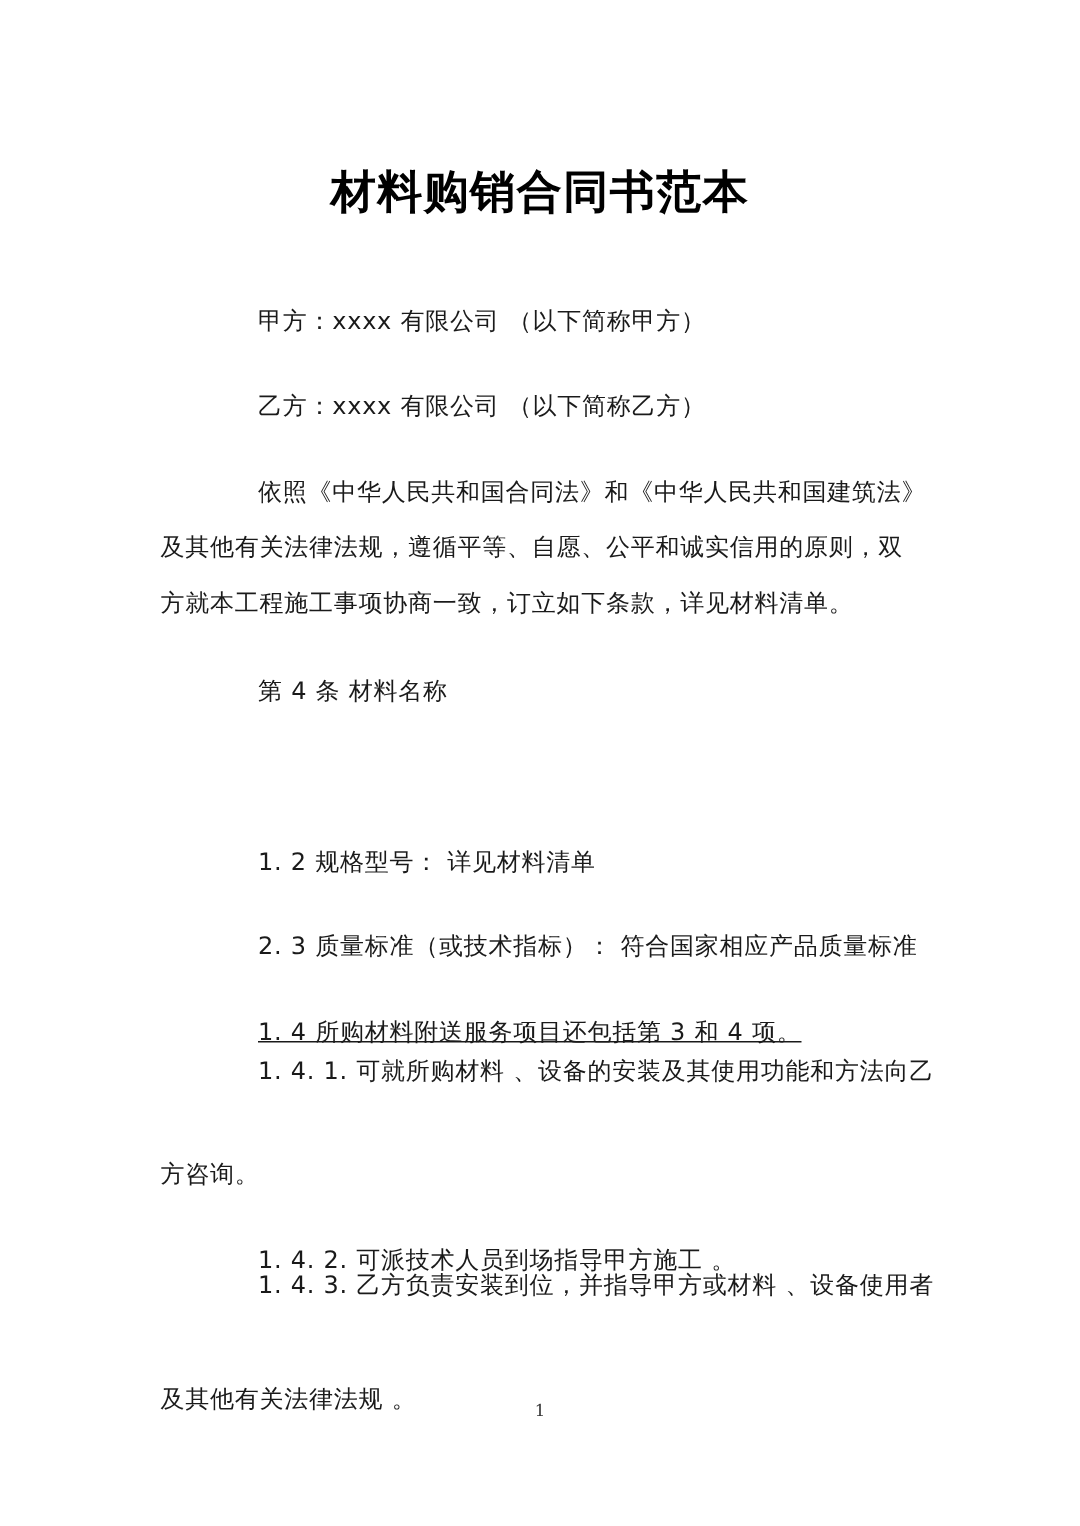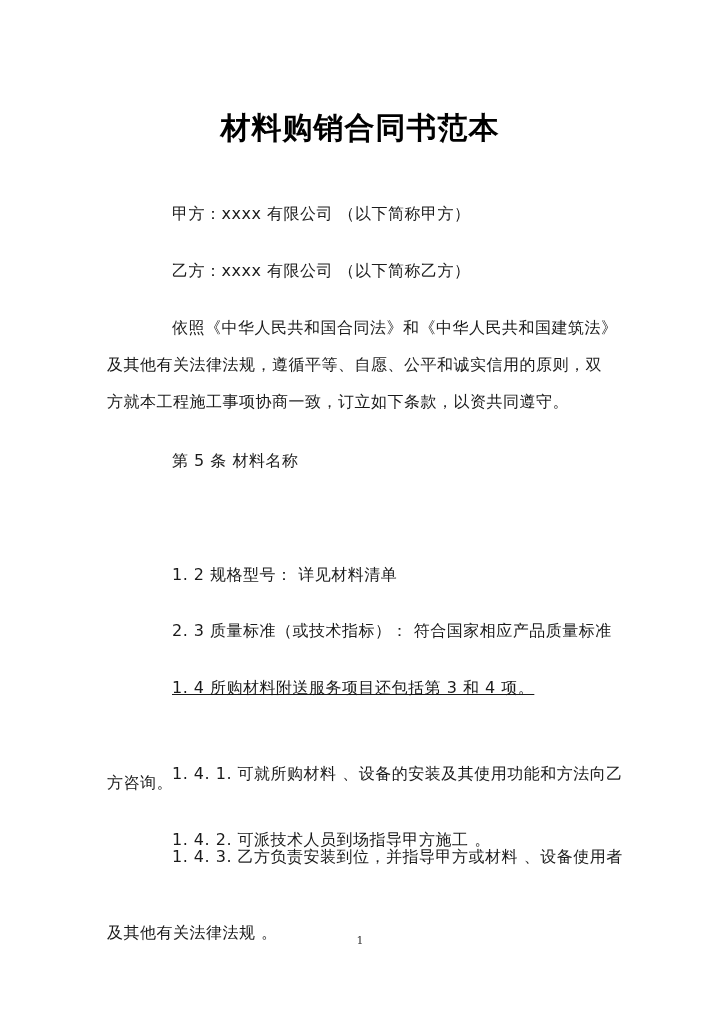--- a/index.html
+++ b/index.html
@@ -16,28 +16,28 @@
 <body>
 
 <div class="page">
   <div class="title">材料购销合同书范本</div>
 
   <div class="line" style="top:180px; left:172px;">甲方：xxxx 有限公司 （以下简称甲方）</div>
   <div class="line" style="top:237px; left:172px;">乙方：xxxx 有限公司 （以下简称乙方）</div>
 
   <div class="line" style="top:331px; left:107px;">及其他有关法律法规，遵循平等、自愿、公平和诚实信用的原则，双</div>
   <div class="line" style="top:294px; left:172px;">依照《中华人民共和国合同法》和《中华人民共和国建筑法》</div>
-  <div class="line" style="top:368px; left:107px;">方就本工程施工事项协商一致，订立如下条款，以资共同遵守。</div>
+  <div class="line" style="top:368px; left:107px;">方就本工程施工事项协商一致，订立如下条款，详见材料清单。</div>
 
-  <div class="line" style="top:427px; left:172px;">第 5 条  材料名称</div>
+  <div class="line" style="top:427px; left:172px;">第 4 条  材料名称</div>
   <div class="line" style="top:541px; left:172px;">1. 2 规格型号：  详见材料清单</div>
   <div class="line" style="top:597px; left:172px;">2. 3 质量标准（或技术指标）：  符合国家相应产品质量标准</div>
   <div class="line" style="top:654px; left:172px;text-decoration:underline;">1. 4 所购材料附送服务项目还包括第  3 和 4  项。</div>
 
-  <div class="line" style="top:740px; left:172px;">1. 4. 1.  可就所购材料 、设备的安装及其使用功能和方法向乙</div>
+  <div class="line" style="top:680px; left:172px;">1. 4. 1.  可就所购材料 、设备的安装及其使用功能和方法向乙</div>
   <div class="line" style="top:749px; left:107px;">方咨询。</div>
 
   <div class="line" style="top:806px; left:172px;">1. 4. 2.  可派技术人员到场指导甲方施工 。</div>
 
   <div class="line" style="top:823px; left:172px;">1. 4. 3.  乙方负责安装到位，并指导甲方或材料 、设备使用者</div>
   <div class="line" style="top:899px; left:107px;">及其他有关法律法规 。</div>
 
   <div class="page-num">1</div>
 </div>
 

